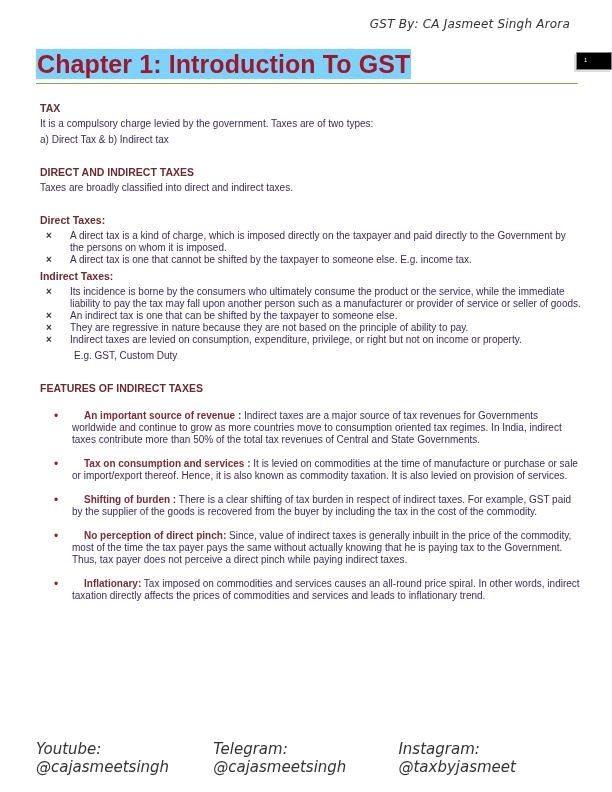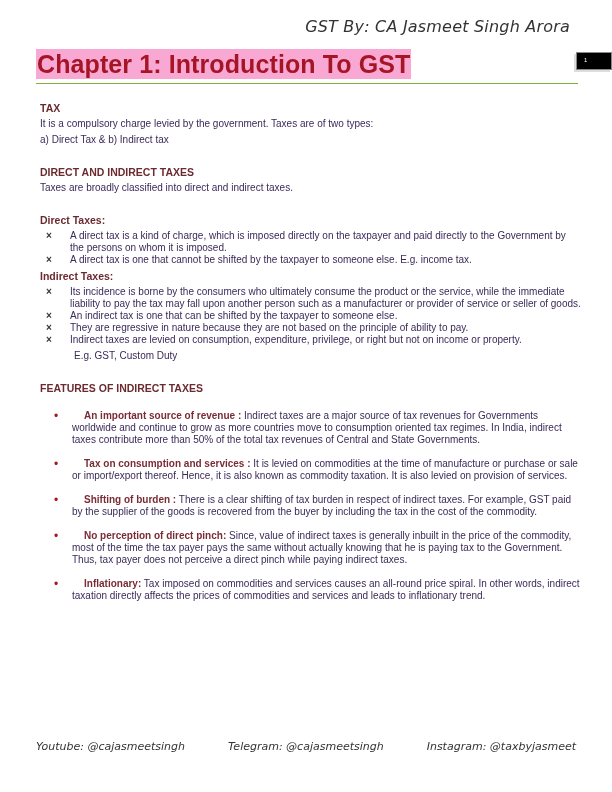--- a/index.html
+++ b/index.html
@@ -1,34 +1,34 @@
 <!DOCTYPE html>
 <html><head>
 <meta charset="utf-8">
 <style>
   html, body { margin: 0; padding: 0; background: #ffffff; }
   body { width: 612px; height: 792px; position: relative; overflow: hidden; font-family: "Liberation Sans", sans-serif; color: #2a2a3a; }
-  .header-author { position: absolute; top: 17px; right: 42px; font-family: "DejaVu Sans", sans-serif; font-style: italic; font-size: 16px; color: #333; letter-spacing: 0.2px; }
-  .title { position: absolute; top: 49px; left: 36px; font-size: 25px; font-weight: bold; color: #a51526; background: #f9a8d4; padding: 0 1px; line-height: 30px; letter-spacing: 0.1px; }
+  .header-author { position: absolute; top: 17px; right: 42px; font-family: "DejaVu Sans", sans-serif; font-style: italic; font-size: 12px; color: #333; letter-spacing: 0.2px; }
+  .title { position: absolute; top: 49px; left: 36px; font-size: 25px; font-weight: bold; color: #a51526; background: #7dd3fc; padding: 0 1px; line-height: 30px; letter-spacing: 0.1px; }
   .title-rule { position: absolute; top: 83px; left: 36px; width: 542px; height: 1px; background: #7bb241; }
   .page-box { position: absolute; top: 52px; left: 576px; width: 34px; height: 16px; background: #000; border: 1px solid #888; box-shadow: -2px 2px 0 #ddd; }
   .page-box span { color: #fff; font-size: 6px; position: absolute; left: 7px; top: 4px; }
   .content { position: absolute; top: 98px; left: 36px; width: 545px; font-size: 10px; line-height: 12px; }
   .h { font-weight: bold; color: #6b2a2f; font-size: 10.5px; }
   p { margin: 4px; }
   .body-text { color: #3a2a58; }
   .sp { height: 12px; }
   ul.x { list-style: none; margin: 0; padding: 0 0 0 32px; }
   ul.x li { position: relative; padding-left: 2px; }
   ul.x li::before { content: "\00d7"; position: absolute; left: -22px; font-weight: bold; color: #333; }
   ul.dot { list-style: none; margin: 0; padding: 0 0 0 36px; }
   ul.dot li { position: relative; margin-bottom: 12px; }
   ul.dot li::before { content: "\2022"; position: absolute; left: -18px; color: #a51526; font-size: 12px; }
   .lead { font-weight: bold; color: #7a2b35; margin-left: 12px; }
-  .footer { position: absolute; top: 740px; left: 36px; width: 540px; font-family: "DejaVu Sans", sans-serif; font-style: italic; font-size: 11px; color: #333; display: flex; justify-content: space-between; }
+  .footer { position: absolute; top: 740px; left: 36px; width: 540px; font-family: "DejaVu Sans", sans-serif; font-style: italic; font-size: 15px; color: #333; display: flex; justify-content: space-between; }
 </style>
 </head>
 <body>
 
 <div class="header-author">GST By: CA Jasmeet Singh Arora</div>
 <div class="page-box">
     <span>1</span>
   </div>
 <div class="title">Chapter 1: Introduction To GST</div>
 <div class="title-rule"></div>

